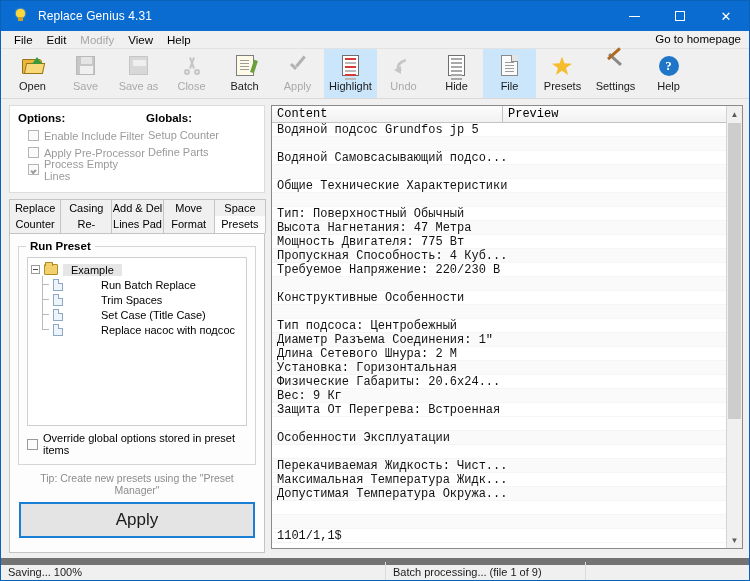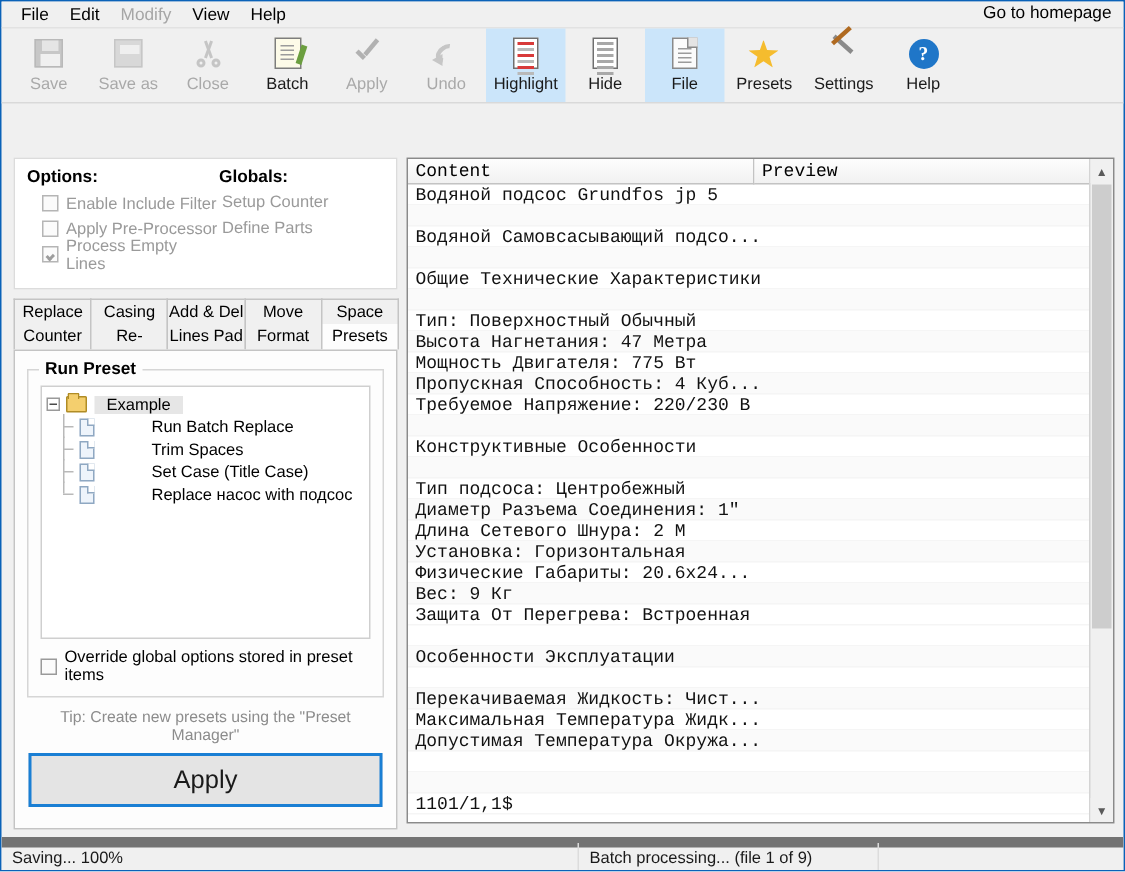--- a/index.html
+++ b/index.html
@@ -335,32 +335,58 @@
   .sb-cell { height:22px; line-height:21px; padding-left:7px; }
   .sb-cell.one { width:385px; border-right:1px solid #dcdcdc; }
   .sb-cell.two { width:200px; border-right:1px solid #dcdcdc; }
   .sb-cell.three { flex:1; position:relative; }
 </style>
 </head>
 <body>
 
 <div id="app">
 
+  <div class="titlebar">
+    <div class="tb-icon">
+      <div class="bulb-glass"></div>
+        <div class="bulb-base"></div>
+    </div>
+    <div class="tb-title">Replace Genius 4.31</div>
+    <div class="tb-btns">
+      <div class="tb-btn">
+          <span class="tb-min-gl"></span>
+        </div>
+      <div class="tb-btn">
+          <span class="tb-max-gl"></span>
+        </div>
+      <div class="tb-btn close">✕</div>
+    </div>
+  </div>
 
   <div class="menubar">
     <div class="menu-item">File</div>
     <div class="menu-item">Edit</div>
     <div class="menu-item disabled">Modify</div>
     <div class="menu-item">View</div>
     <div class="menu-item">Help</div>
     <div class="homepage-link">Go to homepage</div>
   </div>
 
   <div class="toolbar">
 
+    <div class="tb-item">
+      <div class="ico">
+        <div class="folder-open">
+            <div class="back"></div>
+            <div class="front"></div>
+            <div class="arrow"></div>
+          </div>
+      </div>
+      <div class="lbl">Open</div>
+    </div>
 
     <div class="tb-item disabled">
       <div class="ico">
           <div class="save-ic"></div>
         </div>
       <div class="lbl">Save</div>
     </div>
 
     <div class="tb-item disabled">
       <div class="ico">
@@ -396,44 +422,44 @@
       <div class="lbl">Batch</div>
     </div>
 
     <div class="tb-item disabled">
       <div class="ico">
           <div class="check-ic"></div>
         </div>
       <div class="lbl">Apply</div>
     </div>
 
+    <div class="tb-item selected">
+      <div class="ico">
+        <div class="hl-ic">
+            <div class="rows">
+              <i></i>
+              <i class="g"></i>
+              <i></i>
+              <i class="g"></i>
+              <i></i>
+              <i class="g"></i>
+            </div>
+          </div>
+      </div>
+      <div class="lbl">Highlight</div>
+    </div>
+
     <div class="tb-item disabled">
       <div class="ico">
         <div class="undo-ic">
             <div class="arc"></div>
             <div class="tip"></div>
           </div>
       </div>
       <div class="lbl">Undo</div>
-    </div>
-
-    <div class="tb-item selected">
-      <div class="ico">
-        <div class="hl-ic">
-            <div class="rows">
-              <i></i>
-              <i class="g"></i>
-              <i></i>
-              <i class="g"></i>
-              <i></i>
-              <i class="g"></i>
-            </div>
-          </div>
-      </div>
-      <div class="lbl">Highlight</div>
     </div>
 
     <div class="tb-item">
       <div class="ico">
         <div class="hide-ic">
             <div class="rows">
               <i></i>
               <i></i>
               <i></i>
               <i></i>

